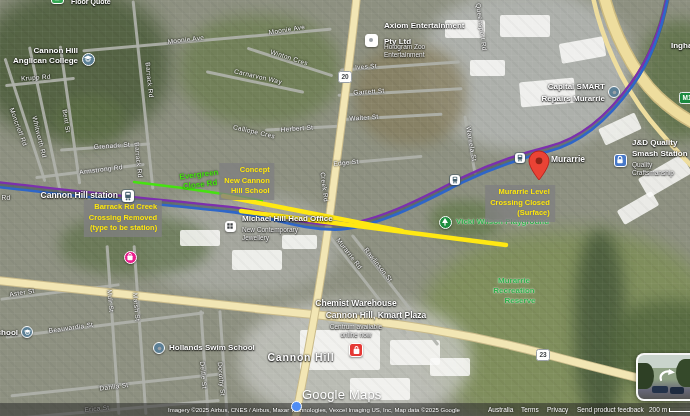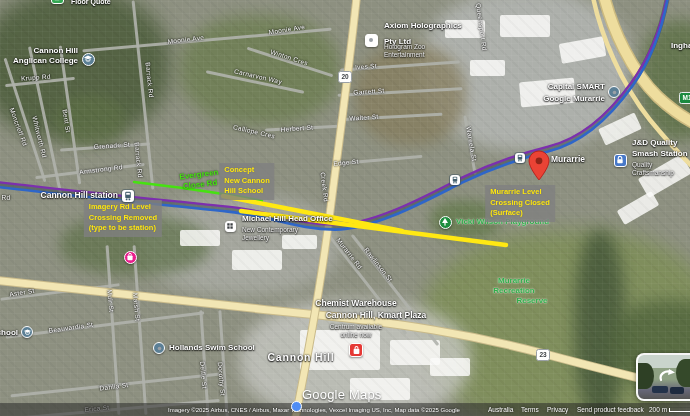--- a/index.html
+++ b/index.html
@@ -23,21 +23,21 @@
           text-shadow:0 0 2px #000,0 .5px 1.5px rgba(0,0,0,.85);font:700 8px/1 "Liberation Sans",sans-serif;}
   .sub{font-size:6.5px;font-weight:400;color:#f1f1f1;}
   .s7{font-size:7px;}
   .s85{font-size:8.5px;}
   .end{transform:translateX(-100%);}
   .center{transform:translateX(-50%);}
   .park{color:#2fae49;text-shadow:0 0 2px rgba(255,255,255,.85),0 0 1px rgba(255,255,255,.6);}
   .suburb{font-size:10.5px;letter-spacing:.8px;font-weight:700;}
   .annot{position:absolute;transform:translateX(-50%);background:rgba(128,128,128,.8);
          color:#ffe813;font:700 7.5px/1.4 "Liberation Sans",sans-serif;padding:2px 5px 3px;
-         text-align:left;white-space:nowrap;text-shadow:0 0 1px rgba(70,70,70,.6);}
+         text-align:right;white-space:nowrap;text-shadow:0 0 1px rgba(70,70,70,.6);}
   .gannot{position:absolute;color:#46e211;font:700 8px/1.2 "Liberation Sans",sans-serif;
           text-shadow:0 0 2px rgba(0,0,0,.8);transform:rotate(-7deg);text-align:center;white-space:nowrap;}
   .poi-icon{position:absolute;display:flex;align-items:center;justify-content:center;
             border:1.2px solid #fff;box-shadow:0 1px 2px rgba(0,0,0,.4);}
   .shield{position:absolute;background:#fff;border:1px solid #9aa0a6;border-radius:2.5px;
           color:#3c4043;font:700 6.5px/1 "Liberation Sans",sans-serif;padding:1.5px 2.5px;}
   .shield.green{background:#1b8a3f;color:#fff;border-color:#e8eaed;}
   .station{position:absolute;background:#fff;border-radius:3px;display:flex;align-items:center;
            justify-content:center;box-shadow:0 0 0 1px rgba(70,90,100,.55),0 1px 2px rgba(0,0,0,.4);}
   #footer{position:absolute;left:0;right:0;bottom:0;height:13px;background:rgba(32,32,32,.5);}
@@ -185,31 +185,31 @@
           <path d="M3,4.4 v2 c0,.9 4,.9 4,0 v-2" fill="none" stroke="#fff" stroke-width="1"></path>
         </svg>
       </div>
       <div class="plabel end" style="left: 78px; top: 47px;">Cannon Hill</div>
       <div class="plabel end" style="left: 78px; top: 57px;">Anglican College</div>
       <div class="poi-icon" style="left: 364.5px; top: 33.5px; width: 13px; height: 13px; background: rgb(255, 255, 255); border-radius: 3px;">
         <svg width="10" height="10" viewBox="0 0 10 10">
           <circle cx="5" cy="5" r="2" fill="#9aa0a6"></circle>
         </svg>
       </div>
-      <div class="plabel " style="left: 384px; top: 22px;">Axiom Holographics</div>
+      <div class="plabel " style="left: 384px; top: 22px;">Axiom Entertainment</div>
       <div class="plabel " style="left: 384px; top: 38px;">Pty Ltd</div>
       <div class="plabel sub" style="left: 384px; top: 44px;">Hologram Zoo</div>
       <div class="plabel sub" style="left: 384px; top: 52px;">Entertainment</div>
       <div class="poi-icon" style="left: 608px; top: 86px; width: 12px; height: 12px; background: rgb(91, 127, 149); border-radius: 50%;">
         <svg width="9" height="9" viewBox="0 0 10 10">
           <circle cx="5" cy="5" r="2" fill="#9aa0a6"></circle>
         </svg>
       </div>
       <div class="plabel end" style="left: 605px; top: 83px;">Capital SMART</div>
-      <div class="plabel end" style="left: 605px; top: 95px;">Google Murarrie</div>
+      <div class="plabel end" style="left: 605px; top: 95px;">Repairs Murarrie</div>
       <div class="poi-icon" style="left: 613.5px; top: 153.5px; width: 13px; height: 13px; background: rgb(71, 120, 200); border-radius: 3px;">
         <svg width="10" height="10" viewBox="0 0 10 10">
           <path d="M3.2,4.4 V3.2 a1.8,1.8 0 0 1 3.6,0 V4.4" fill="none" stroke="#fff" stroke-width="1.1"></path>
           <rect x="2.3" y="4.2" width="5.4" height="4" rx=".8" fill="#fff"></rect>
         </svg>
       </div>
       <div class="plabel " style="left: 632px; top: 139px;">J&amp;D Quality</div>
       <div class="plabel " style="left: 632px; top: 150px;">Smash Station</div>
       <div class="plabel sub" style="left: 632px; top: 162px;">Quality</div>
       <div class="plabel sub" style="left: 632px; top: 170px;">Craftsmanship</div>
@@ -256,26 +256,26 @@
       <div class="plabel end" style="left: 18px; top: 329px;">School</div>
       <div class="poi-icon" style="left: 123.5px; top: 250.5px; width: 13px; height: 13px; background: rgb(233, 30, 140); border-radius: 50%;">
         <svg width="10" height="10" viewBox="0 0 10 10">
           <rect x="2.4" y="3.4" width="5.2" height="4.8" rx=".9" fill="#fff"></rect>
           <path d="M3.7,3.4 V2.7 a1.3,1.3 0 0 1 2.6,0 V3.4" fill="none" stroke="#fff" stroke-width="1"></path>
         </svg>
       </div>
       <div class="plabel " style="left: 671px; top: 42px;">Inghams</div>
       <div class="plabel center park" style="left: 514px; top: 277px;">Murarrie</div>
       <div class="plabel center park" style="left: 514px; top: 287px;">Recreation</div>
-      <div class="plabel center park" style="left: 532px; top: 297px;">Reserve</div>
+      <div class="plabel center park" style="left: 520px; top: 297px;">Reserve</div>
       <div class="plabel center suburb" style="left: 301px; top: 352px;">Cannon Hill</div>
       <div class="plabel end s85" style="left: 118px; top: 191px;">Cannon Hill station</div>
       <div class="plabel s85" style="left: 551px; top: 155px;">Murarrie</div>
       <div class="annot" style="left: 123px; top: 200px;">
-        <div>Imagery Rd Level</div>
+        <div>Barrack Rd Creek</div>
         <div>Crossing Removed</div>
         <div>(type to be station)</div>
       </div>
       <div class="annot" style="left: 247px; top: 163px;">
         <div>Concept</div>
         <div>New Cannon</div>
         <div>Hill School</div>
       </div>
       <div class="annot" style="left: 520px; top: 185px;">
         <div>Murarrie Level</div>

